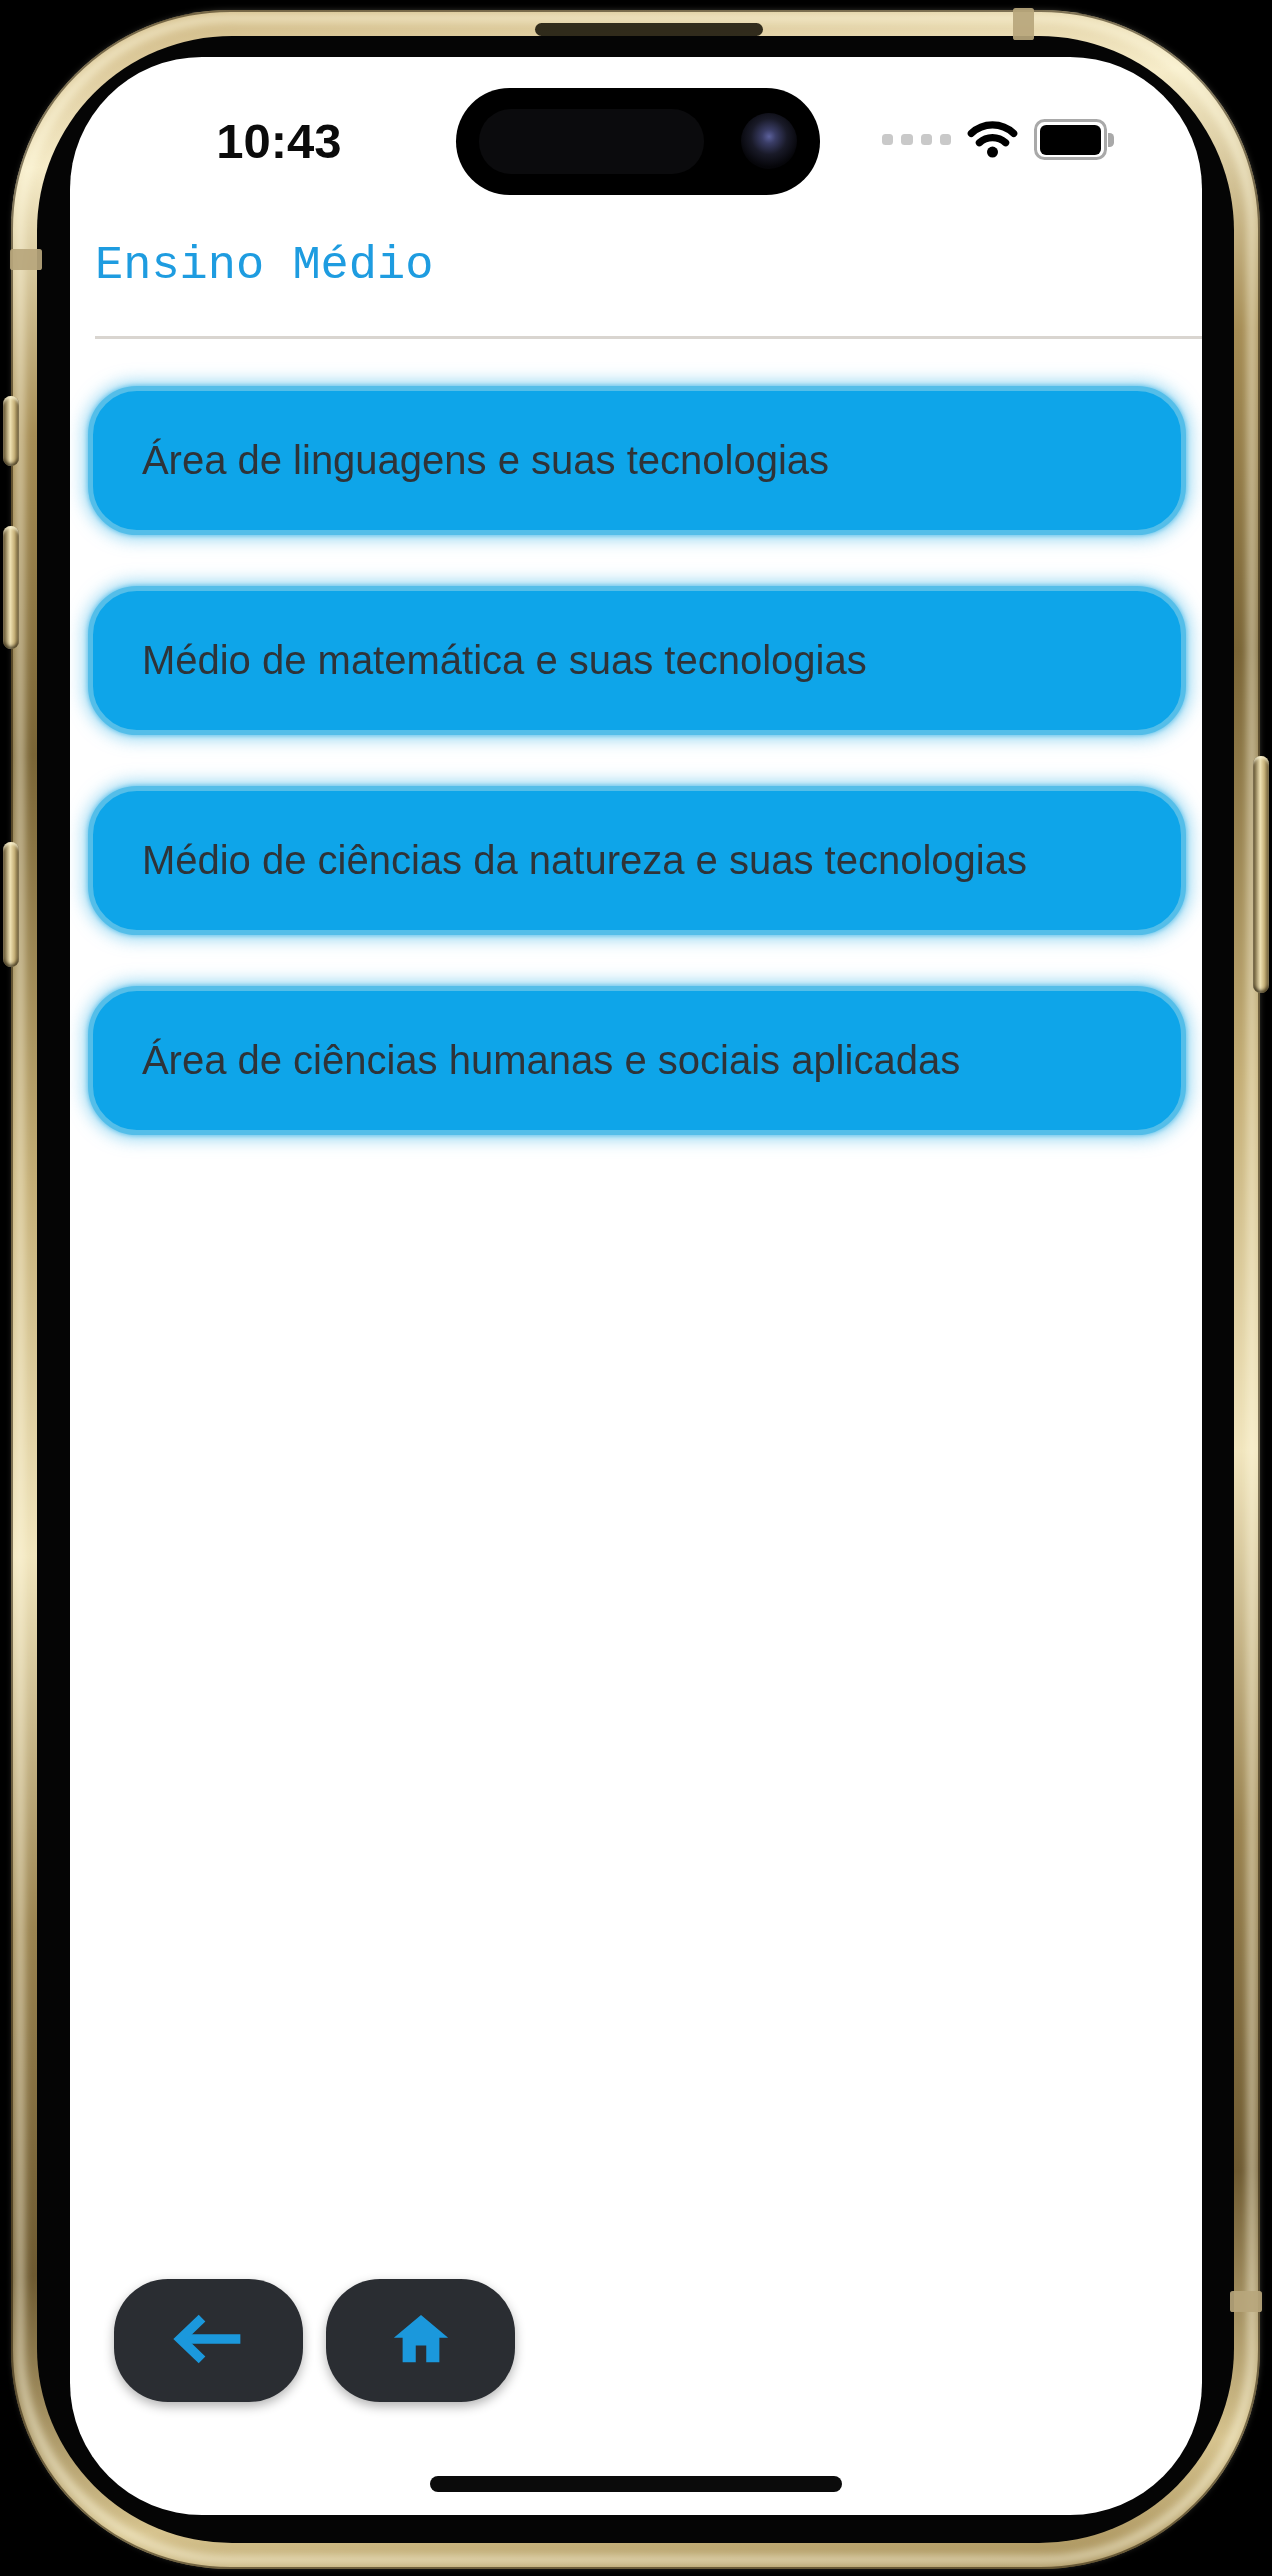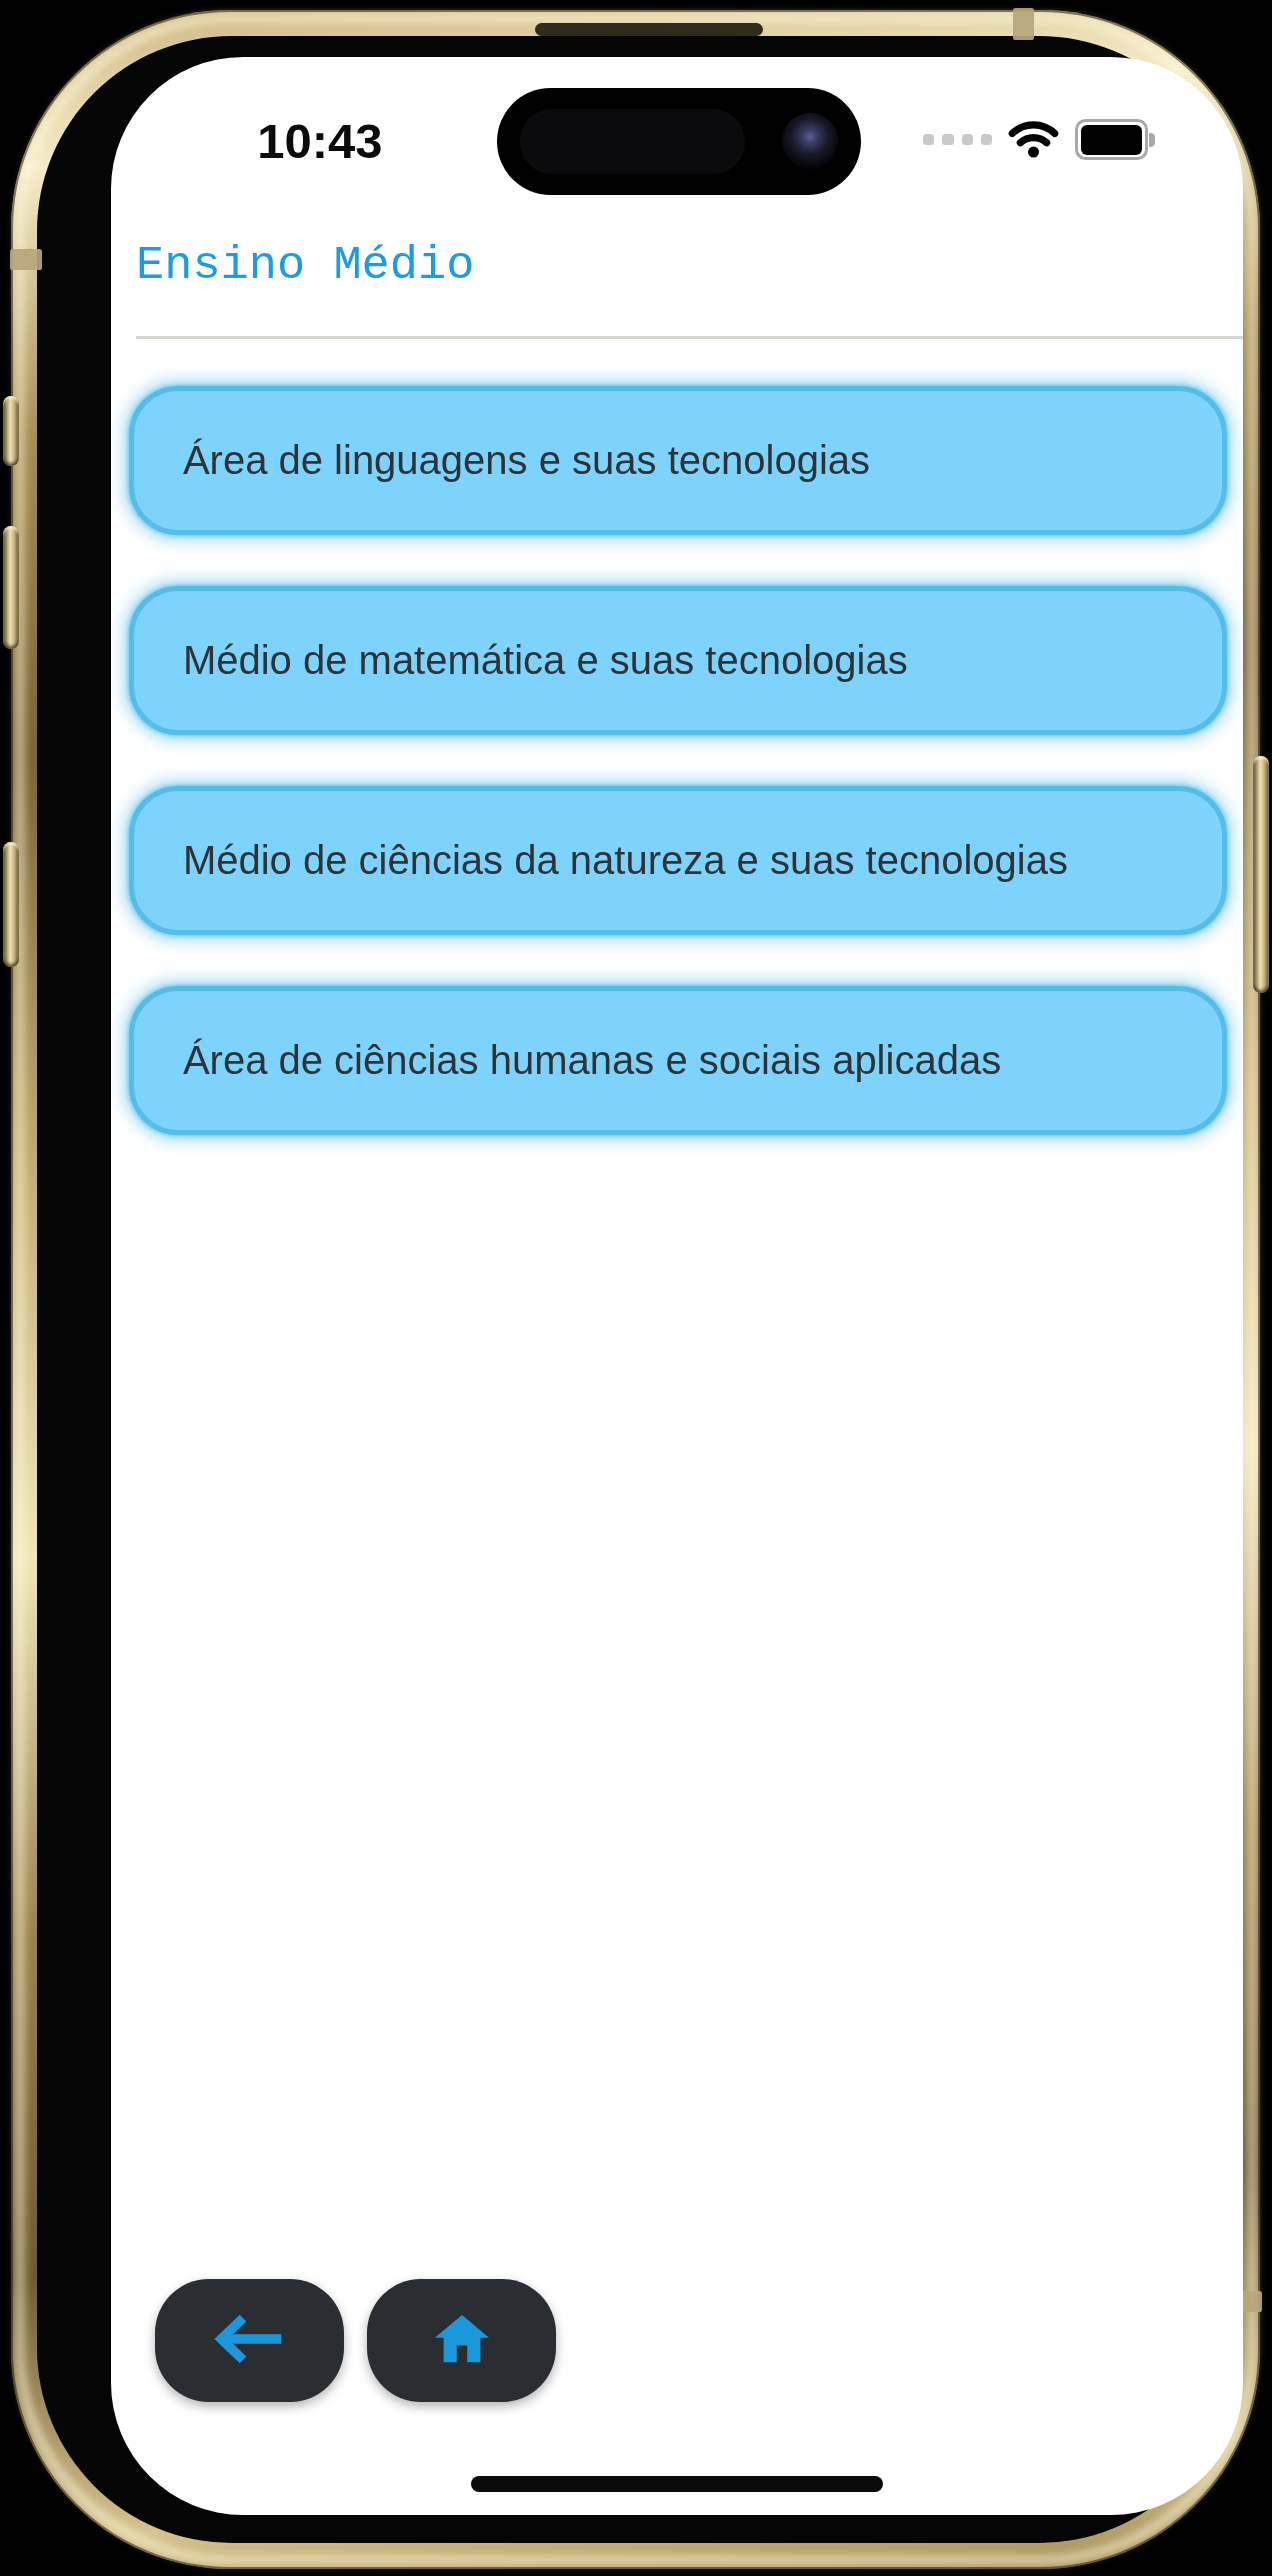--- a/index.html
+++ b/index.html
@@ -63,21 +63,20 @@
   .btn-power    { right: -8.8px; top: 746px; height: 237px; }
 
   
   .screen {
     position: absolute; left: 59px; top: 47px;
     width: 1132px; height: 2458px;
     border-radius: 132px;
     background: #fff;
     overflow: hidden;
     z-index: 4;
-    margin-left: 41px;
   }
 
   
   .status-time {
     position: absolute; left: 112px; top: 56px; width: 193px;
     text-align: center; font-size: 49px; font-weight: 700;
     color: #0b0b0b;
   }
   .dynamic-island {
     position: absolute; left: 386px; top: 31px;
@@ -123,21 +122,21 @@
     position: absolute; left: 24.6px; right: 0; top: 279px;
     height: 3.5px; background: #d9d5d0;
   }
   .menu {
     position: absolute; left: 17.5px; top: 329px; width: 1098px;
     display: flex; flex-direction: column; gap: 51px;
   }
   .menu-btn {
     box-sizing: border-box;
     height: 149px; width: 100%;
-    background: #7dd3fc;
+    background: #0ea5e9;
     border: 5.3px solid #54bee9;
     border-radius: 49px;
     box-shadow: 0 0 16px 4.4px rgba(84, 190, 233, 0.55),
                 0 0 4.4px 0.9px rgba(84, 190, 233, 0.75);
     display: flex; align-items: center;
     padding: 0 35px 0 49px;
     font-family: inherit;
     font-size: 40px; color: #2f3338; text-align: left;
     cursor: pointer;
   }

